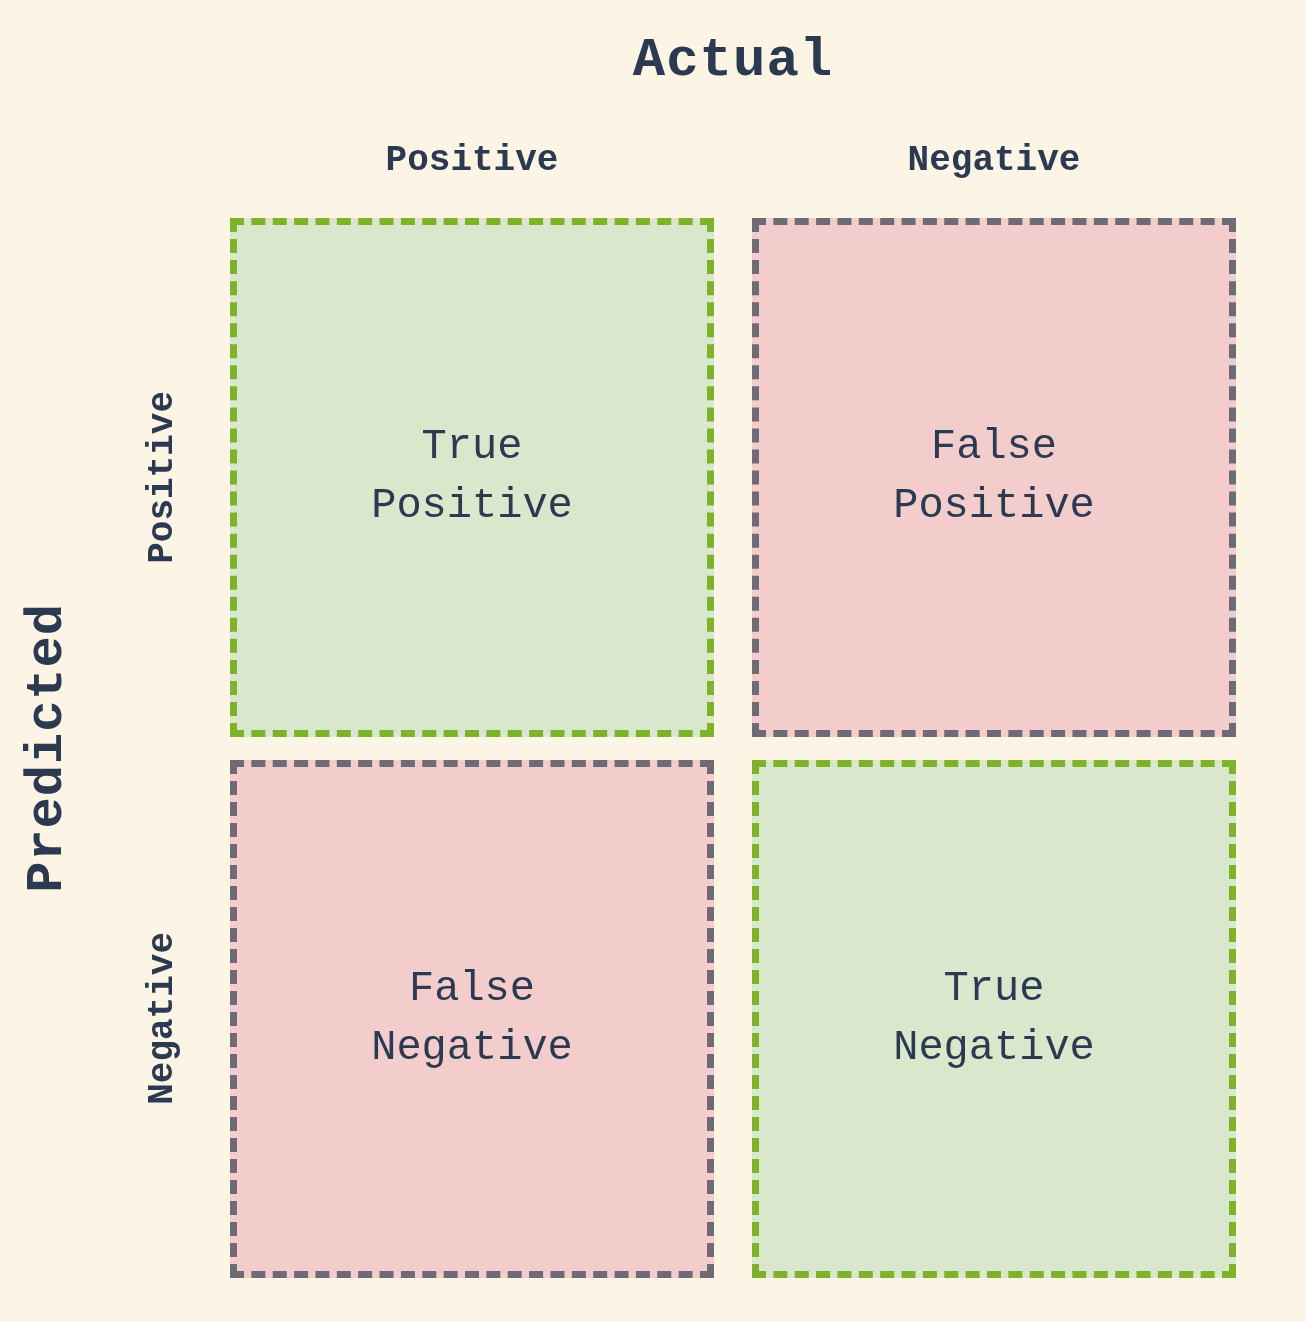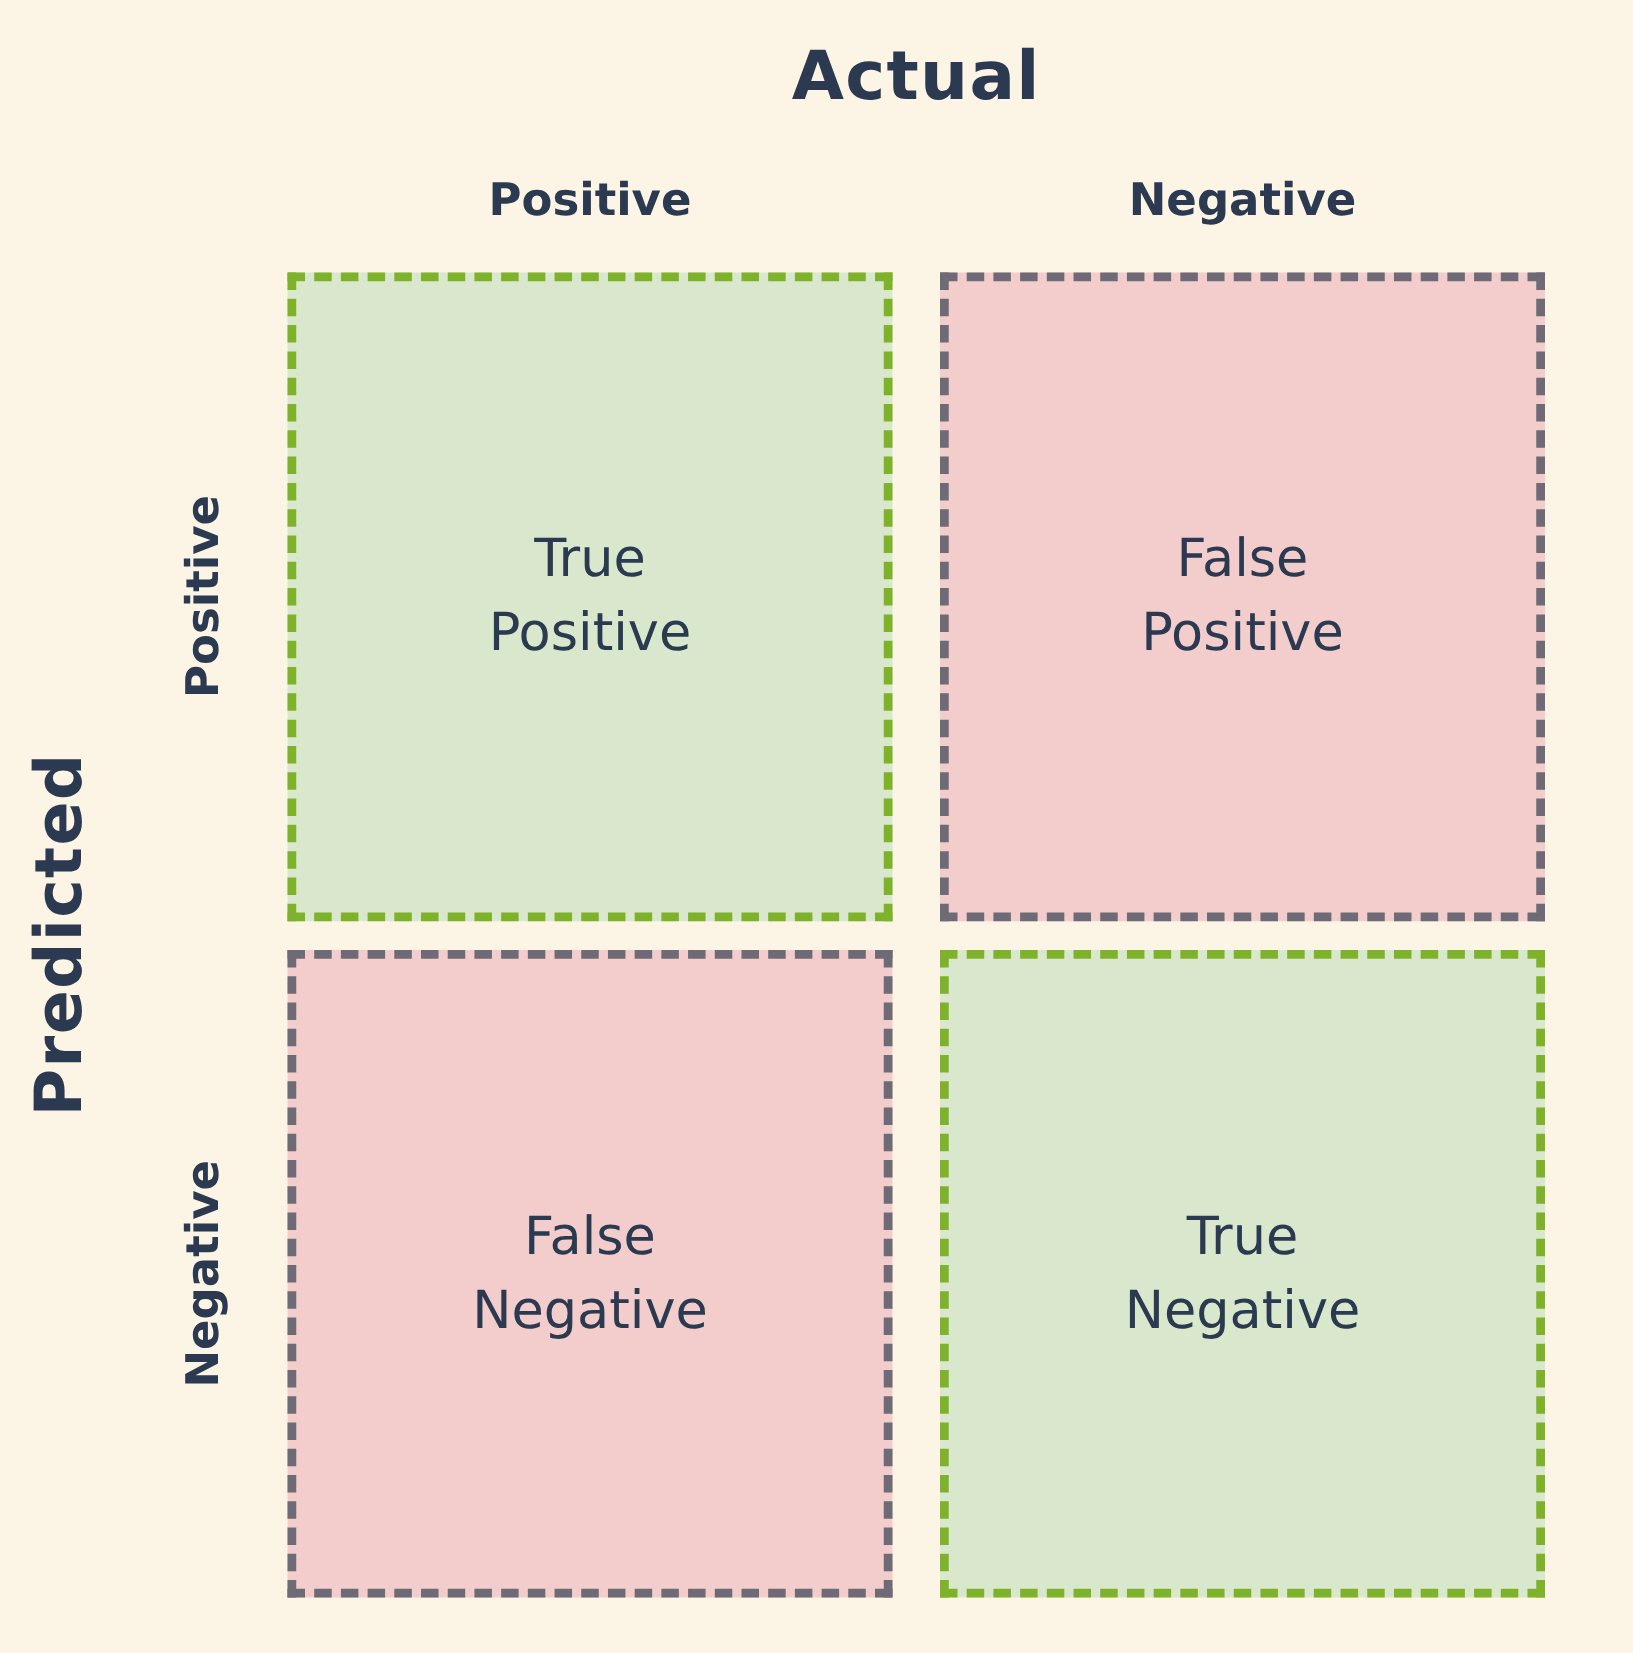--- a/index.html
+++ b/index.html
@@ -12,20 +12,21 @@
     overflow: hidden;
   }
   .layout {
     display: grid;
     grid-template-columns: 95px 135px 1fr;
     grid-template-rows: 120px 98px 1fr;
     width: 1266px;
     height: 1322px;
     box-sizing: border-box;
     padding: 0 30px 44px 0;
+    font-family: Liberation Mono, monospace;
   }
   .title {
     grid-column: 3; grid-row: 1;
     display: flex; align-items: center; justify-content: center;
     font-size: 54px; font-weight: 700; letter-spacing: 1px;
   }
   .col-labels {
     grid-column: 3; grid-row: 2;
     display: grid; grid-template-columns: 1fr 1fr; column-gap: 38px;
   }

